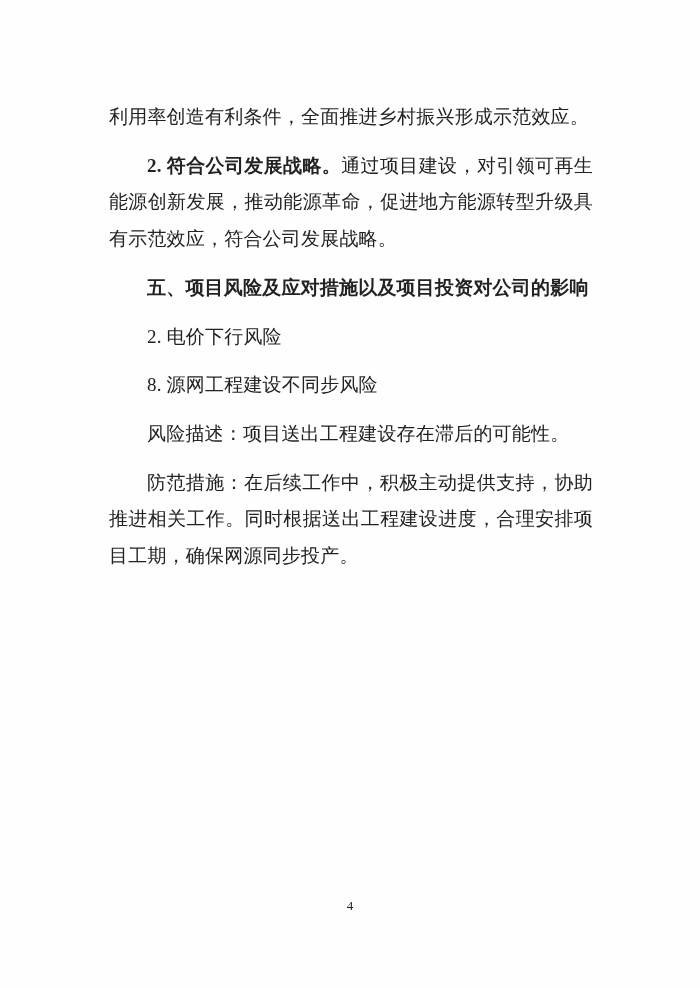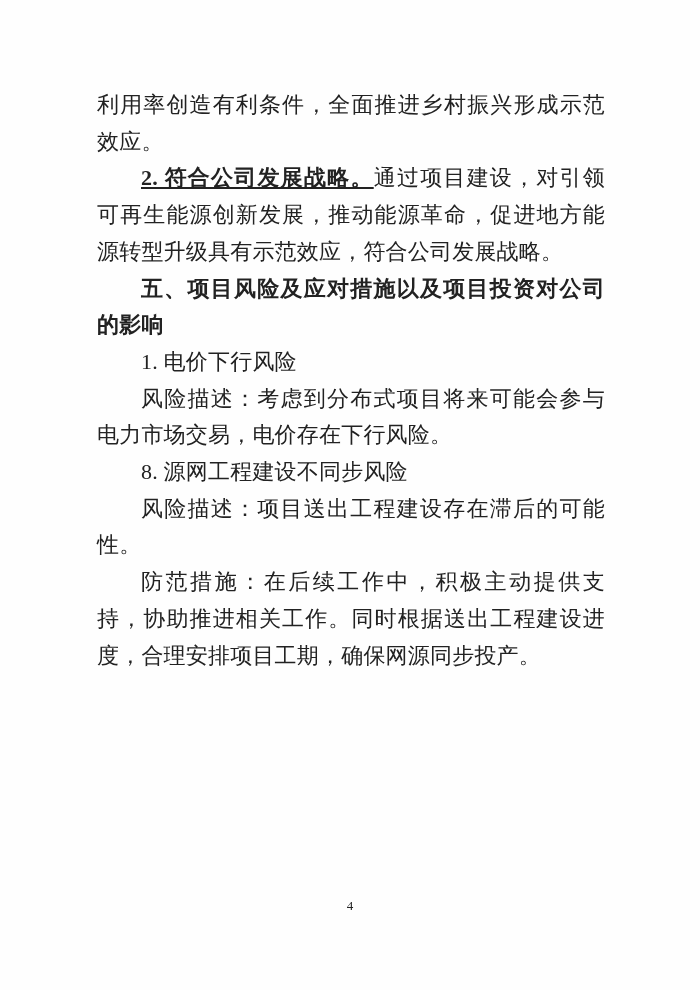--- a/index.html
+++ b/index.html
@@ -13,36 +13,35 @@
     height: 990px;
     background: var(--page-bg, #ffffff);
     overflow: hidden;
     font-family: "Liberation Serif", "DejaVu Serif", serif;
     color: var(--text-color, #1e1e1e);
   }
   .content {
     padding: 87px 95px 0 97px; 
   }
   .content p {
-    margin: 0;
-    font-size: 22px;
+    margin: 12px;
+    font-size: 19px;
     line-height: 36.7px;
     text-align: justify;
     text-justify: inter-ideograph;
     letter-spacing: 0.2px;
   }
   .indent {
     text-indent: 2em;
   }
   .heading {
     font-weight: 700;
   }
   .lead-bold {
     font-weight: 700;
-    text-decoration: underline;
   }
   .page-number {
     position: absolute;
     top: 898px;
     left: 0;
     width: 700px;
     text-align: center;
     font-size: 13px;
     line-height: 16px;
     color: var(--text-color, #1e1e1e);
@@ -54,23 +53,22 @@
 <div class="page">
   <div class="content">
 
     <p>利用率创造有利条件，全面推进乡村振兴形成示范效应。</p>
 
     <p class="indent"><span class="lead-bold">2. 符合公司发展战略。</span><span>通过项目建设，对引领可再生能源创新发展，推动能源革命，促进地方能源转型升级具有示范效应，符合公司发展战略。</span></p>
 
     <p class="indent heading">五、项目风险及应对措施以及项目投资对公司的影响</p>
 
 
-    <p class="indent">1. 电价下行风险</p>
+    <p class="indent">2. 电价下行风险</p>
 
-    <p class="indent">风险描述：考虑到分布式项目将来可能会参与电力市场交易，电价存在下行风险。</p>
 
 
     <p class="indent">8. 源网工程建设不同步风险</p>
 
     <p class="indent">风险描述：项目送出工程建设存在滞后的可能性。</p>
 
     <p class="indent">防范措施：在后续工作中，积极主动提供支持，协助推进相关工作。同时根据送出工程建设进度，合理安排项目工期，确保网源同步投产。</p>
 
 
 

